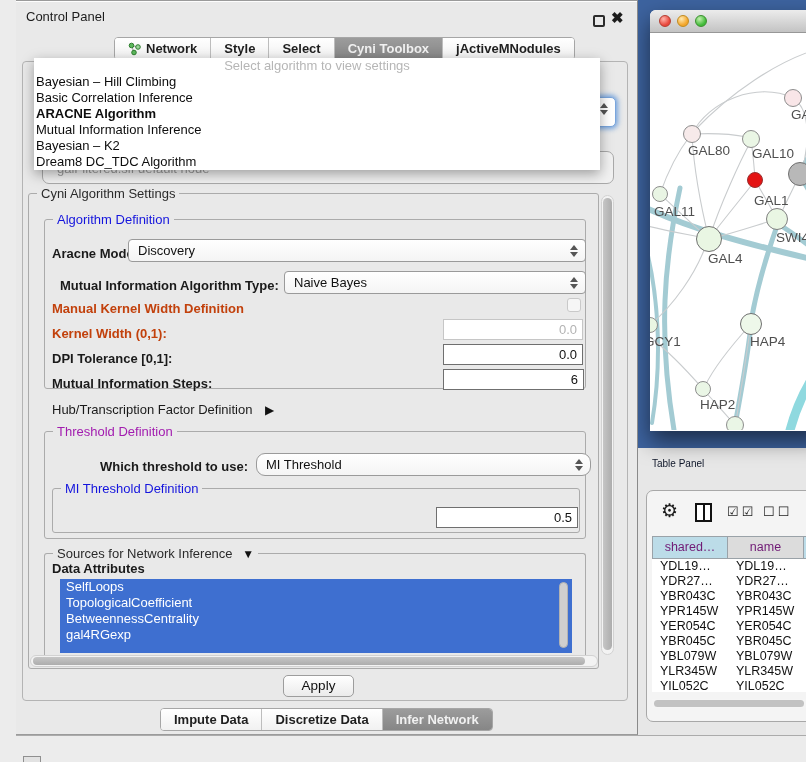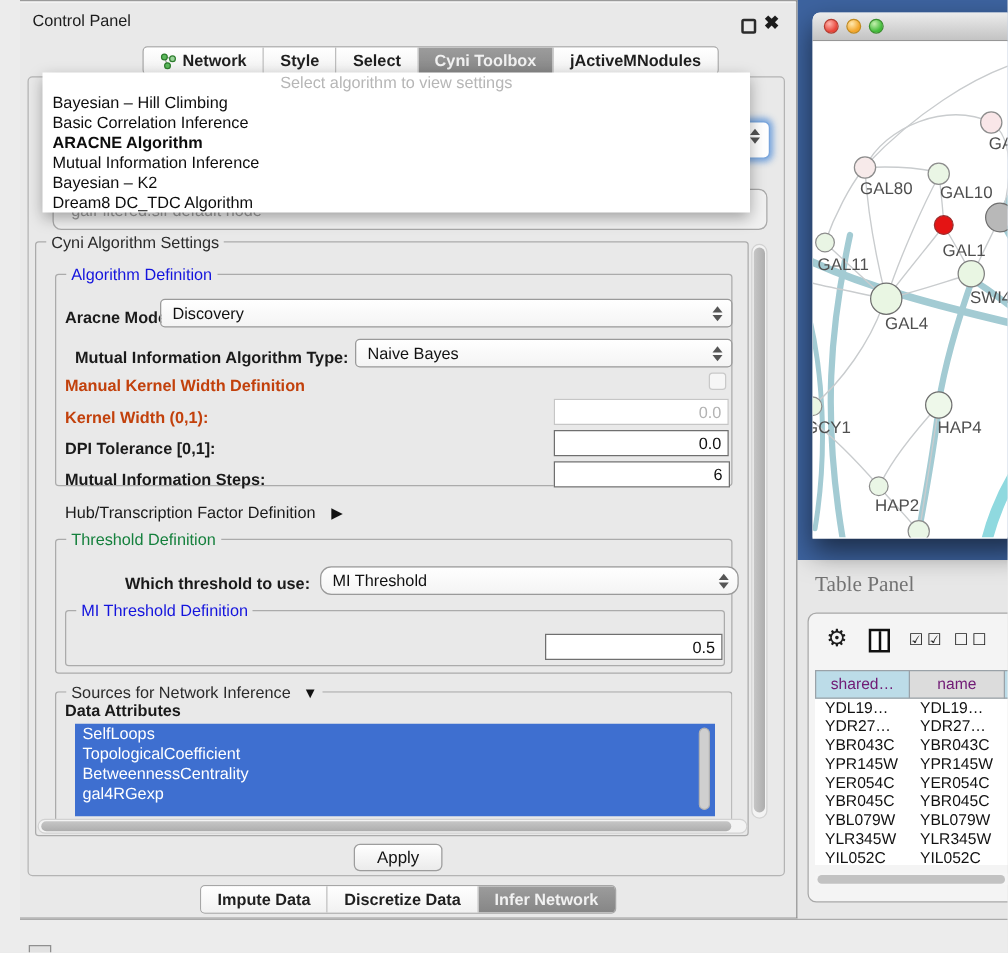--- a/index.html
+++ b/index.html
@@ -27,36 +27,36 @@
 
   
   #inner-panel{position:absolute;left:6px;top:60px;width:606px;height:640px;
     border:1px solid #b4b4b4;border-radius:4px;background:#e9e9e9;}
 
   
   #algo-dropdown{position:absolute;left:18px;top:57px;width:566px;height:112px;background:#fff;
     box-shadow:0 4px 12px rgba(0,0,0,.35);z-index:50;}
   #algo-placeholder{height:16px;line-height:16px;text-align:center;font-size:13px;color:#b6b6b6;}
   #algo-list{margin:0;padding:0;list-style:none;}
-  #algo-list li{height:16px;line-height:16px;font-size:13px;color:#0d0d0d;padding-left:8px;white-space:nowrap;}
+  #algo-list li{height:16px;line-height:16px;font-size:13px;color:#0d0d0d;padding-left:2px;white-space:nowrap;}
   #algo-list li.bold{font-weight:bold;}
 
   
   #focus-combo{position:absolute;left:250px;top:96px;width:350px;height:30px;border-radius:5px;
     background:#fff;border:1px solid #79a5dc;box-shadow:0 0 5px 2px rgba(96,150,219,.85);z-index:10;}
   #table-data-combo{position:absolute;left:26px;top:150px;width:572px;height:33px;border-radius:7px;
     background:#f1f1f1;border:1px solid #a9a9a9;z-index:5;font-size:13px;color:#9b9b9b;
     line-height:33px;padding-left:14px;overflow:hidden;}
 
   
   .groupbox{position:absolute;border:1px solid #ababab;border-radius:3px;}
   .gb-title{position:absolute;top:-8px;left:8px;background:#e9e9e9;padding:0 4px;
     font-size:13px;color:#2b2b2b;white-space:nowrap;}
   .gb-title.blue{color:#1414dd;}
-  .gb-title.green{color:#15803d;}
+  .gb-title.green{color:#a21caf;}
 
   .flabel{position:absolute;font-size:13px;font-weight:bold;color:#1a1a1a;white-space:nowrap;}
   .flabel.dis{color:#c2410c;}
   .plain{font-weight:normal;}
 
   .combo{position:absolute;background:linear-gradient(#ffffff,#f4f4f4);border:1px solid #9a9a9a;
     border-radius:4px;font-size:13px;color:#111;line-height:21px;padding:0 22px 0 9px;height:23px;}
   .stepper{position:absolute;right:7px;top:4px;width:9px;height:14px;}
   .stepper::before{content:"";position:absolute;left:1px;top:1px;border-left:4px solid transparent;
     border-right:4px solid transparent;border-bottom:5px solid #555;}
@@ -83,21 +83,21 @@
   .sb-thumb.h{background:linear-gradient(#c6c6c6,#adadad);}
 
   #apply-btn{position:absolute;left:267px;top:674px;width:71px;height:22px;border:1px solid #9d9d9d;
     border-radius:5px;background:linear-gradient(#ffffff,#ebebeb);font-size:13.5px;color:#111;
     text-align:center;line-height:20px;}
 
   
   #right-region{position:absolute;left:622px;top:0;width:184px;height:762px;overflow:hidden;}
   #net-blue{position:absolute;left:0;top:0;width:184px;height:448px;background:#3d639f;}
   #right-gray{position:absolute;left:0;top:448px;width:184px;height:314px;background:#e7e7e7;}
-  #table-panel-title{position:absolute;left:14px;top:458px;font-size:17px;color:#737373;font-family:Liberation Serif, serif;}
+  #table-panel-title{position:absolute;left:14px;top:458px;font-size:10px;color:#0f172a;}
 
   #net-window{position:absolute;left:12px;top:10px;width:172px;height:421px;background:#fff;
     border-radius:6px 6px 0 0;box-shadow:0 10px 22px rgba(0,0,0,.55);overflow:hidden;}
   #net-titlebar{position:relative;height:23px;background:linear-gradient(#ececec,#c3c3c3);
     border-bottom:1px solid #979797;}
   .light{position:absolute;top:5px;width:12px;height:12px;border-radius:50%;}
   .light.red{left:9px;background:radial-gradient(circle at 35% 30%,#ffb4ab,#e8463b 65%);border:1px solid #b43c30;}
   .light.yellow{left:27px;background:radial-gradient(circle at 35% 30%,#ffe9b0,#f3a62b 65%);border:1px solid #c08a1f;}
   .light.green{left:45px;background:radial-gradient(circle at 35% 30%,#c4f0ae,#42bb3a 65%);border:1px solid #3a8f2e;}
   #net-canvas{position:relative;width:172px;height:397px;background:#fff;overflow:hidden;}

